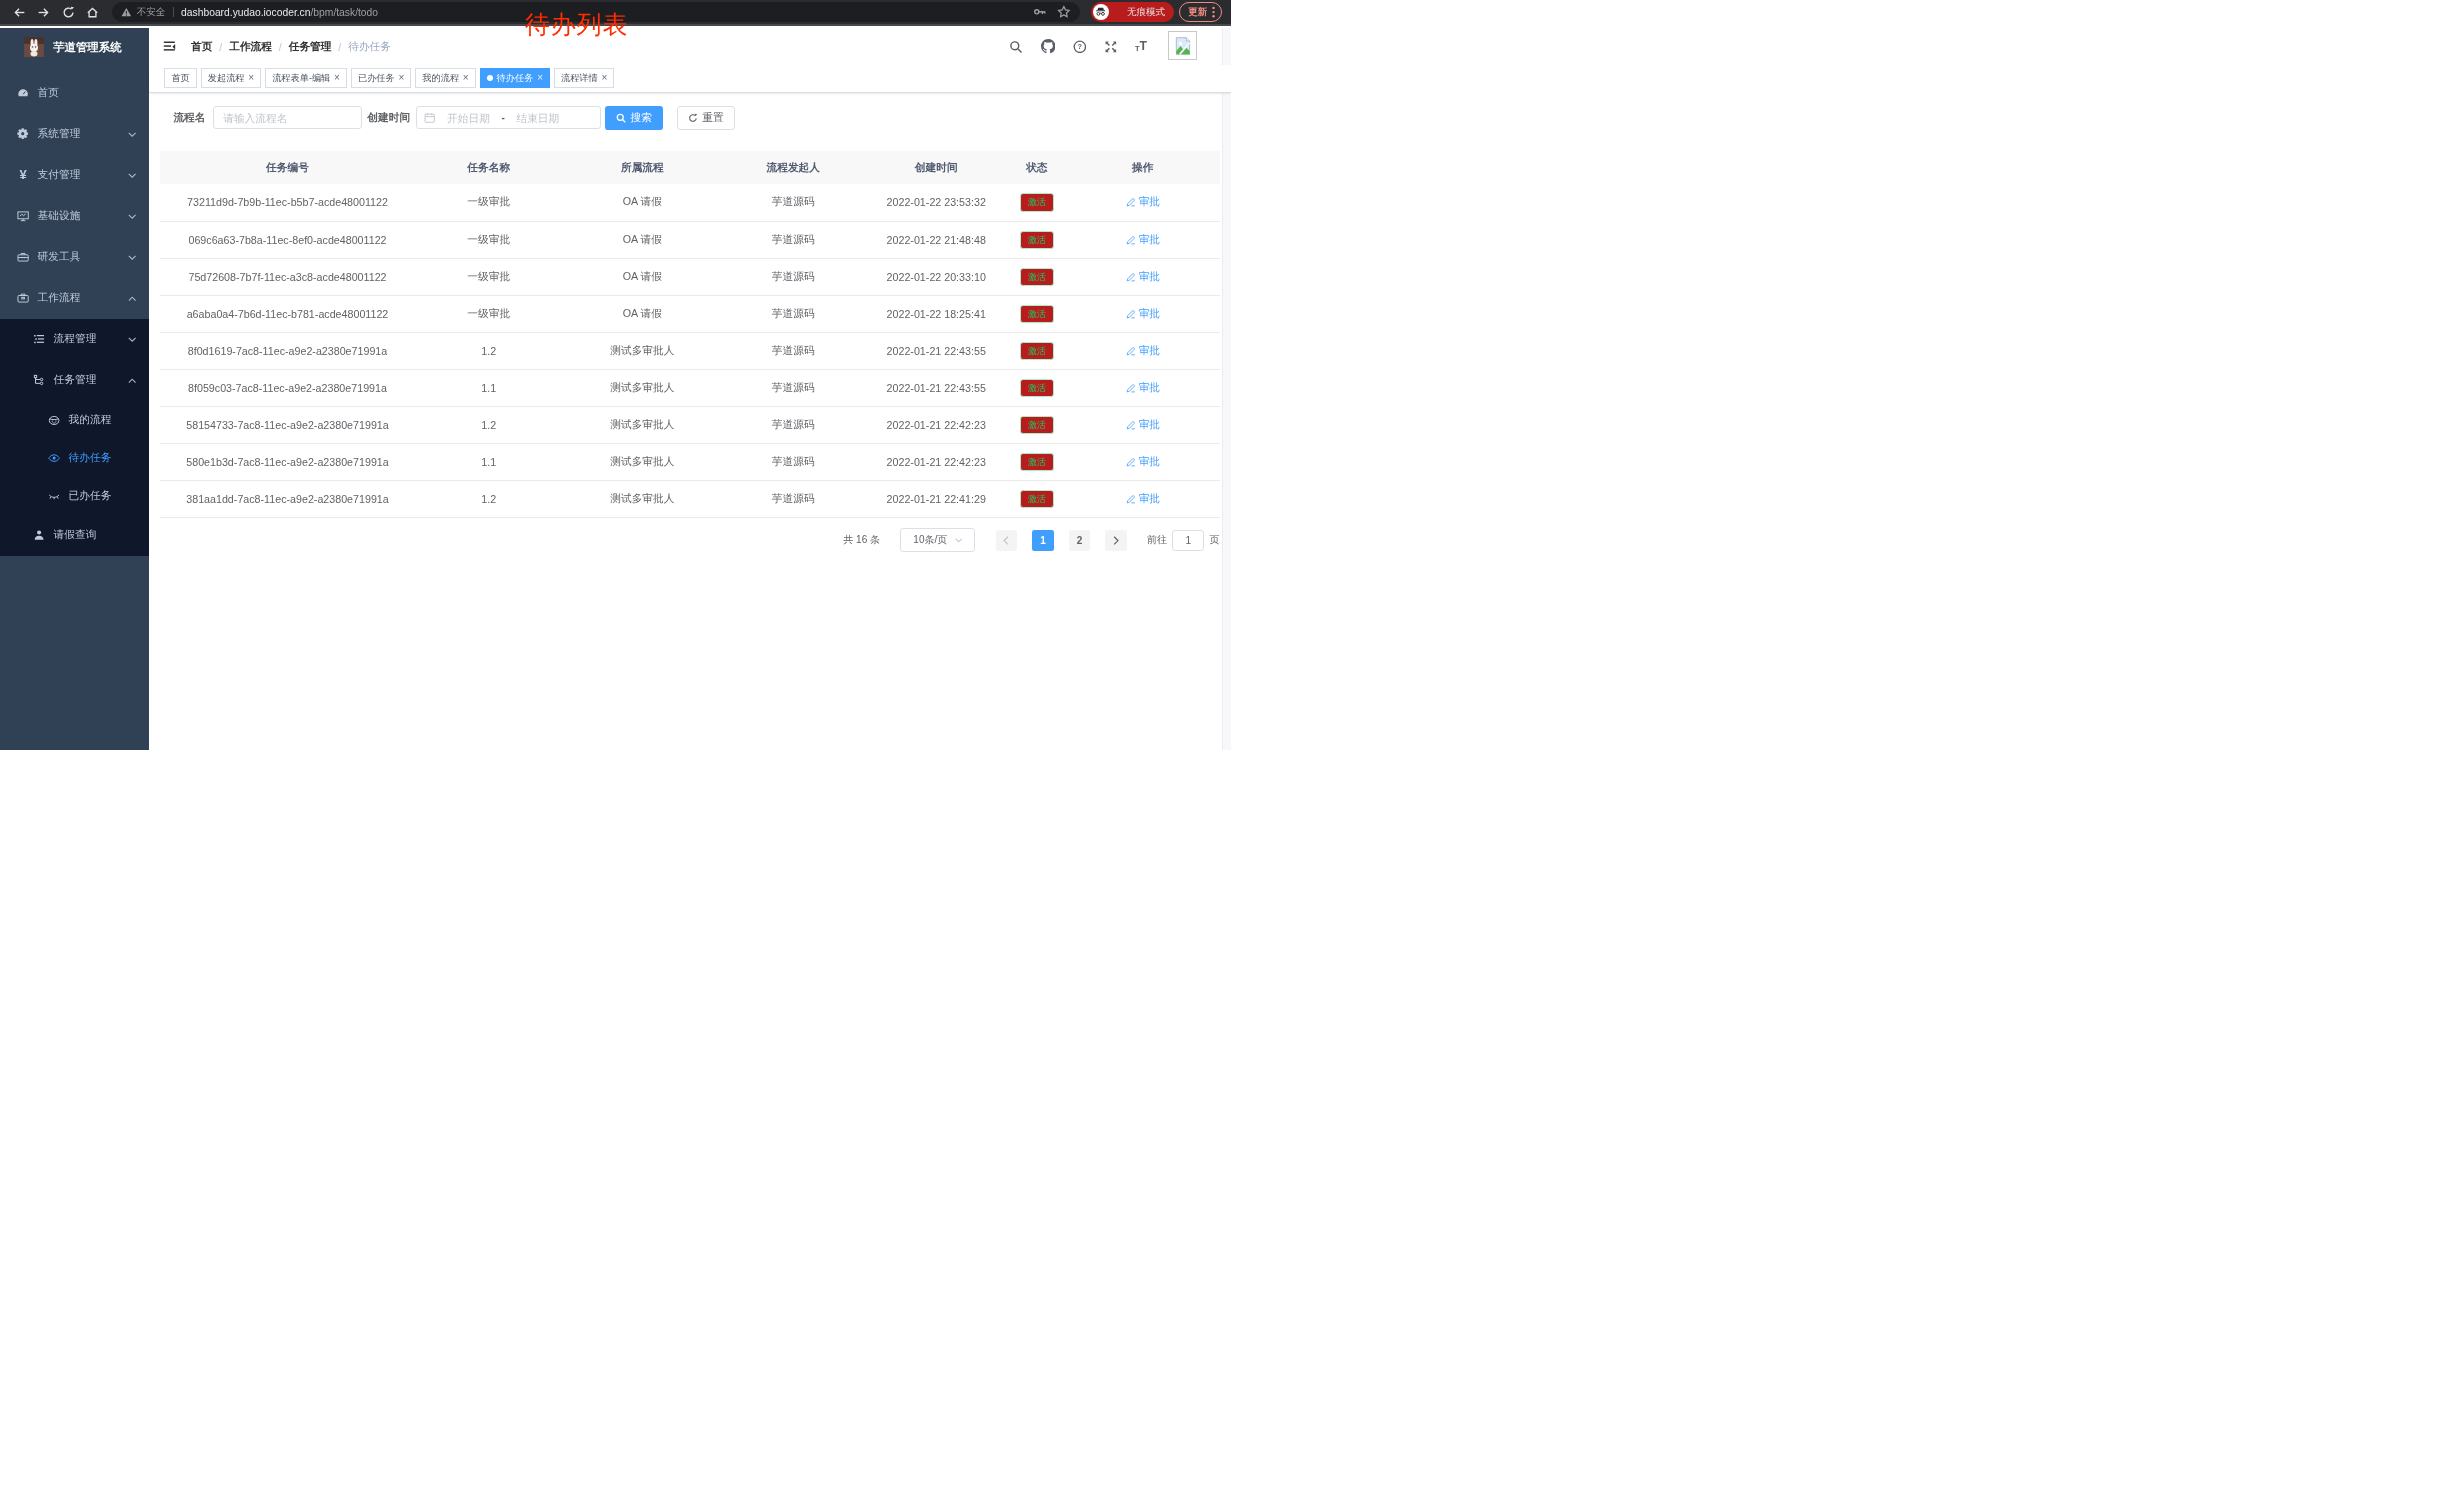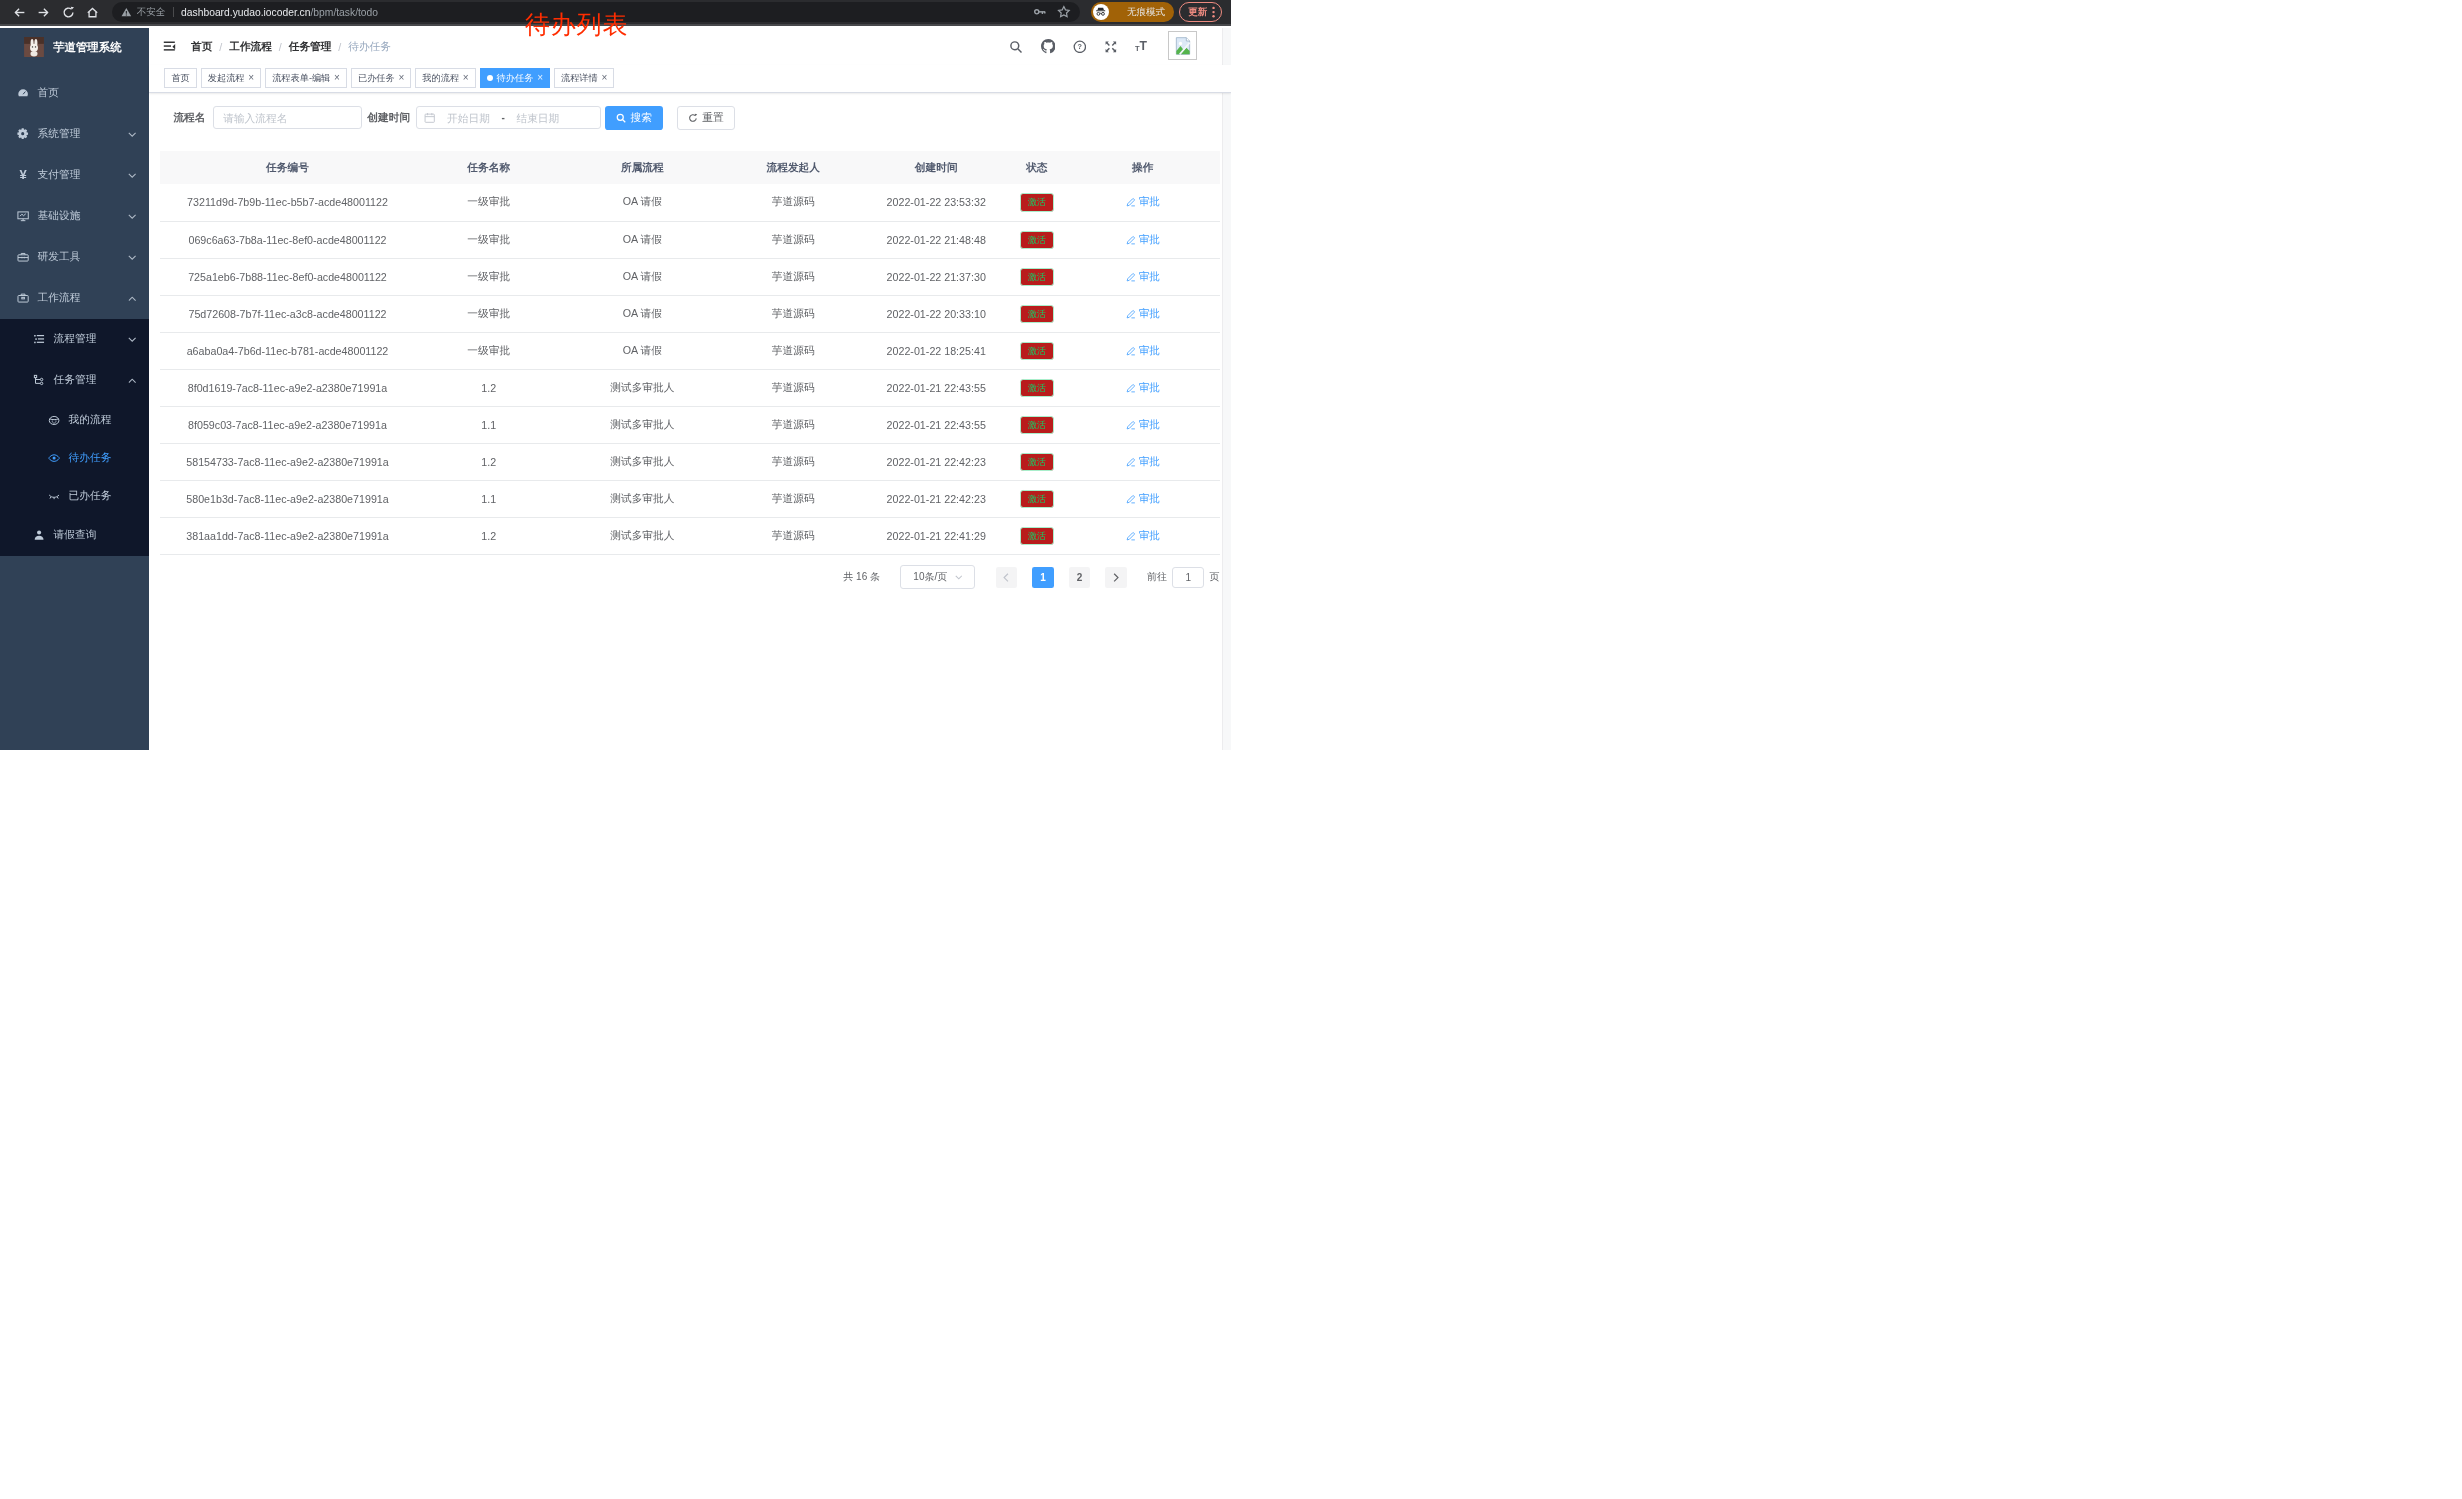--- a/index.html
+++ b/index.html
@@ -21,21 +21,21 @@
   .url-pill {
     flex:1; height:20px; margin:0 6.1px 0 4.6px; background:#1d1e21; border-radius:10px;
     display:flex; align-items:center; padding:0 9.2px; min-width:0;
   }
   .sec-chip { display:flex; align-items:center; gap:4.6px; color:#9aa0a6; font-size:9.5px; }
   .pill-divider { width:0.8px; height:10.7px; background:#4a4b4d; margin:0 7.6px; }
   .url-text { font-size:10.3px; color:#e8eaed; white-space:nowrap; }
   .url-text .path { color:#9aa0a6; }
   .pill-spacer { flex:1; }
   .pill-icon { color:#9aa0a6; margin-left:10.7px; cursor:pointer; }
-  .incog-pill { height:20.6px; background:#a16207; border-radius:10.7px; display:flex; align-items:center;
+  .incog-pill { height:20.6px; background:#b91c1c; border-radius:10.7px; display:flex; align-items:center;
     padding:2.3px 9.2px 2.3px 2.3px; gap:18px; flex:0 0 auto; }
   .incog-circle { width:16px; height:16px; border-radius:50%; background:#fff; display:flex;
     align-items:center; justify-content:center; }
   .incog-label { color:#e8eaed; font-size:9.5px; white-space:nowrap; }
   .update-pill { height:20px; border:1.5px solid #ee8b80; border-radius:10.7px; color:#ee8b80;
     display:flex; align-items:center; padding:0 5.3px 0 8.4px; gap:5.3px; flex:0 0 auto; cursor:pointer; }
   .update-label { font-size:9.5px; font-weight:600; }
 
   
   .annotation {
@@ -586,35 +586,20 @@
             <td><span class="tag-active">激活</span></td>
             <td><a class="approve-link">
                   <svg width="10" height="10" viewBox="0 0 16 16">
                     <path d="M1.8 14.2l.9-3.4L10.4 3a1.4 1.4 0 0 1 2 0l.6.6a1.4 1.4 0 0 1 0 2l-7.7 7.7-3.5.9z" fill="none" stroke="currentColor" stroke-width="1.3"></path>
                     <path d="M8.6 14.2h5.6" stroke="currentColor" stroke-width="1.3"></path>
                   </svg>
                   <span>审批</span>
                 </a></td>
           </tr>
           <tr>
-            <td>725a1eb6-7b88-11ec-8ef0-acde48001122</td>
-            <td>一级审批</td>
-            <td>OA 请假</td>
-            <td>芋道源码</td>
-            <td>2022-01-22 21:37:30</td>
-            <td><span class="tag-active">激活</span></td>
-            <td><a class="approve-link">
-                  <svg width="10" height="10" viewBox="0 0 16 16">
-                    <path d="M1.8 14.2l.9-3.4L10.4 3a1.4 1.4 0 0 1 2 0l.6.6a1.4 1.4 0 0 1 0 2l-7.7 7.7-3.5.9z" fill="none" stroke="currentColor" stroke-width="1.3"></path>
-                    <path d="M8.6 14.2h5.6" stroke="currentColor" stroke-width="1.3"></path>
-                  </svg>
-                  <span>审批</span>
-                </a></td>
-          </tr>
-          <tr>
             <td>75d72608-7b7f-11ec-a3c8-acde48001122</td>
             <td>一级审批</td>
             <td>OA 请假</td>
             <td>芋道源码</td>
             <td>2022-01-22 20:33:10</td>
             <td><span class="tag-active">激活</span></td>
             <td><a class="approve-link">
                   <svg width="10" height="10" viewBox="0 0 16 16">
                     <path d="M1.8 14.2l.9-3.4L10.4 3a1.4 1.4 0 0 1 2 0l.6.6a1.4 1.4 0 0 1 0 2l-7.7 7.7-3.5.9z" fill="none" stroke="currentColor" stroke-width="1.3"></path>
                     <path d="M8.6 14.2h5.6" stroke="currentColor" stroke-width="1.3"></path>

